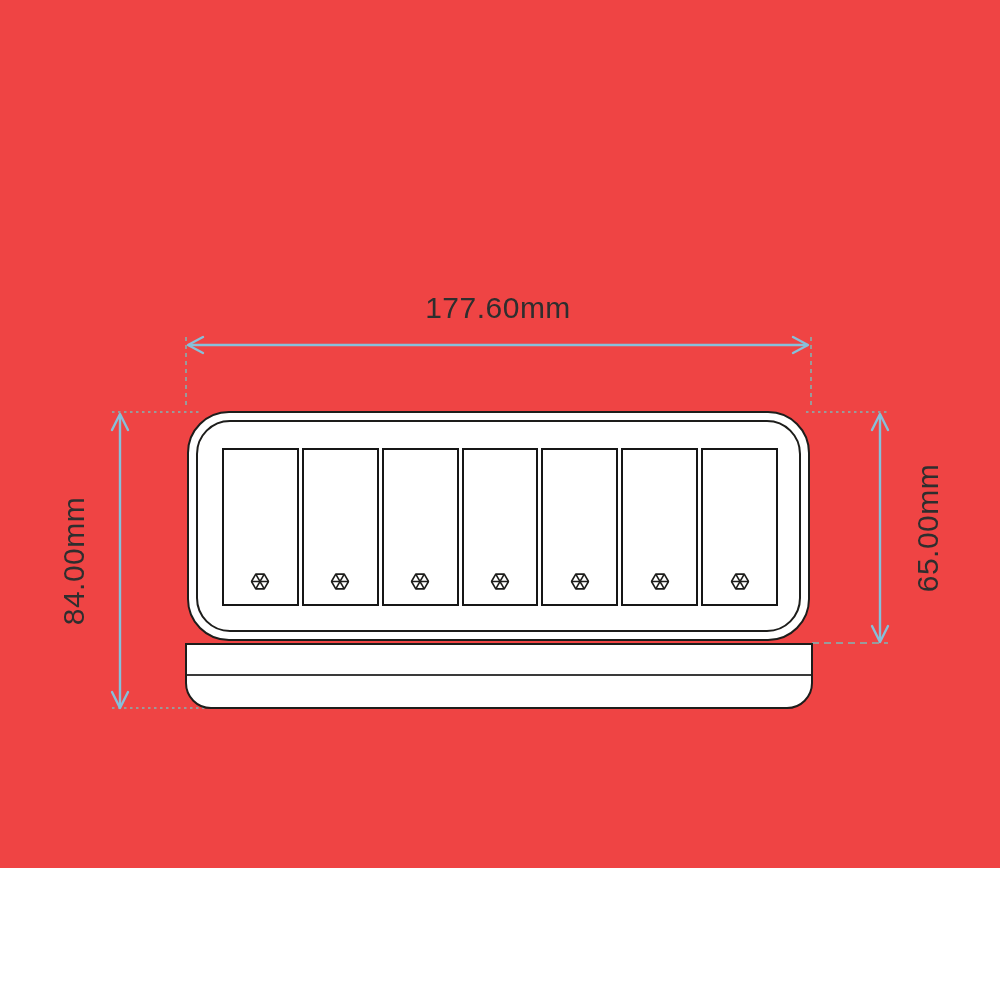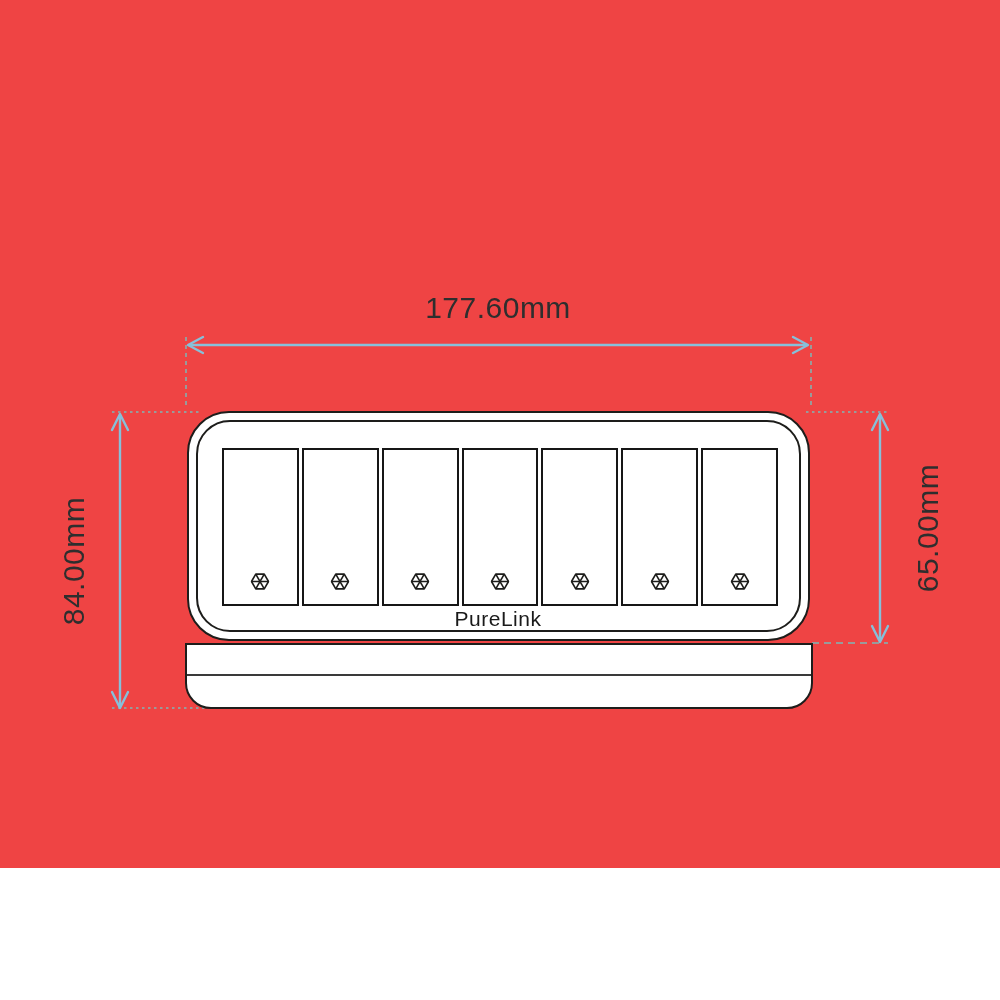--- a/index.html
+++ b/index.html
@@ -217,19 +217,18 @@
       <g fill="none" stroke="#1d1d1b" stroke-width="1.7" stroke-linejoin="round">
         <polygon points="9,0 4.5,7.8 -4.5,7.8 -9,0 -4.5,-7.8 4.5,-7.8"></polygon>
         <line x1="-9" y1="0" x2="9" y2="0"></line>
         <line x1="-4.5" y1="-7.8" x2="4.5" y2="7.8"></line>
         <line x1="4.5" y1="-7.8" x2="-4.5" y2="7.8"></line>
       </g>
     </svg>
   </div>
 </div>
 
-  <div class="brand-label">PureLink</div>
 
   <div class="base-frame">
     <div class="base-divider"></div>
   </div>
 
 </div>
 
 </body></html>

